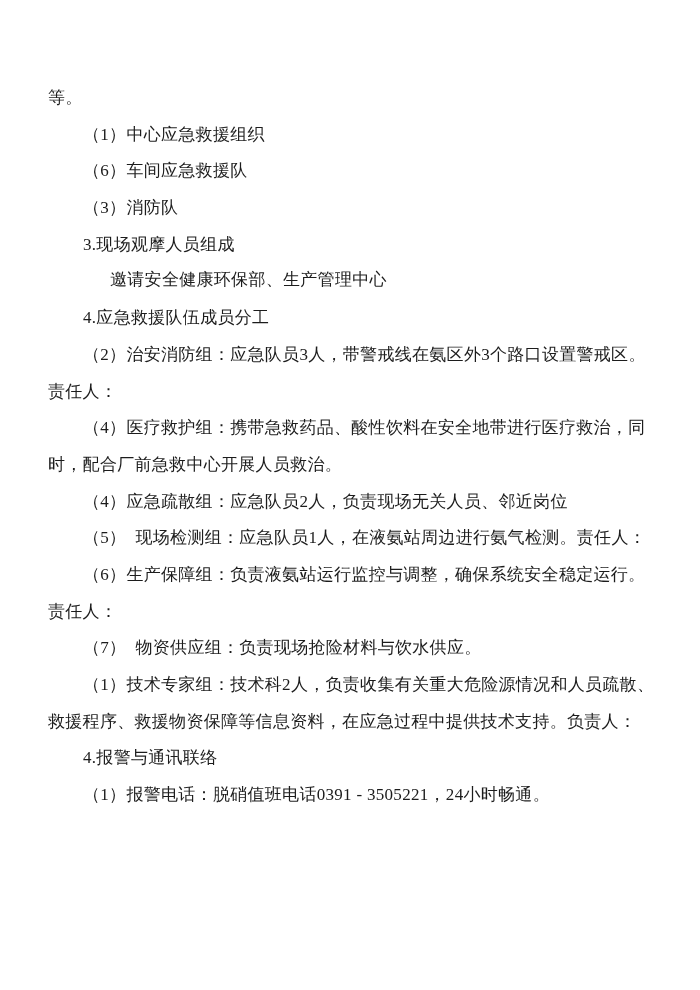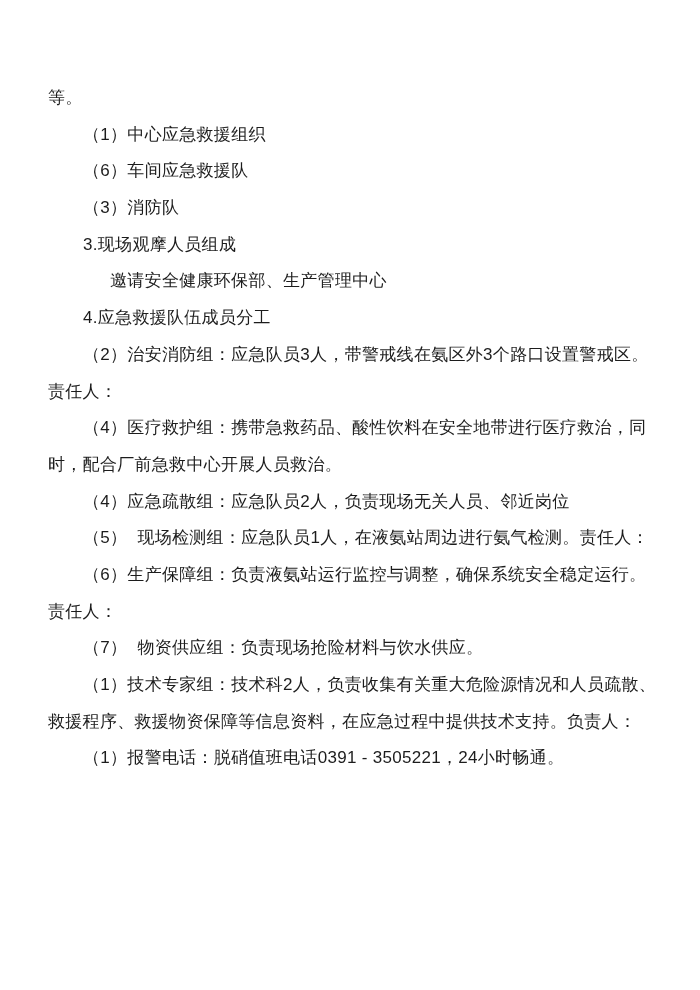--- a/index.html
+++ b/index.html
@@ -23,23 +23,23 @@
     color: #1c1c1c;
   }
   .line {
     height: 36.7px;
     line-height: 36.7px;
     font-size: 17px;
     white-space: pre;      
     letter-spacing: 0.3px;
   }
   
-  .in1 { padding-left: 35px; }
+  .in1 { padding-left: 35px; font-family: Liberation Serif, serif; }
   
-  .in2 { padding-left: 62px; }
+  .in2 { padding-left: 62px; font-family: Liberation Mono, monospace; }
 </style>
 </head>
 <body>
 
 <div class="page">
   <div class="doc">
     <div class="line">等。</div>
     <div class="line in1">（1）中心应急救援组织</div>
     <div class="line in1">（6）车间应急救援队</div>
     <div class="line in1">（3）消防队</div>
@@ -50,15 +50,16 @@
     <div class="line">责任人：</div>
     <div class="line in1">（4）医疗救护组：携带急救药品、酸性饮料在安全地带进行医疗救治，同</div>
     <div class="line">时，配合厂前急救中心开展人员救治。</div>
     <div class="line in1">（4）应急疏散组：应急队员2人，负责现场无关人员、邻近岗位</div>
     <div class="line in1">（5）  现场检测组：应急队员1人，在液氨站周边进行氨气检测。责任人：</div>
     <div class="line in1">（6）生产保障组：负责液氨站运行监控与调整，确保系统安全稳定运行。</div>
     <div class="line">责任人：</div>
     <div class="line in1">（7）  物资供应组：负责现场抢险材料与饮水供应。</div>
     <div class="line in1">（1）技术专家组：技术科2人，负责收集有关重大危险源情况和人员疏散、</div>
     <div class="line">救援程序、救援物资保障等信息资料，在应急过程中提供技术支持。负责人：</div>
+    <div class="line in1">4.报警与通讯联络</div>
     <div class="line in1">（1）报警电话：脱硝值班电话0391 - 3505221，24小时畅通。</div>
   </div>
 </div>
 
 </body></html>

